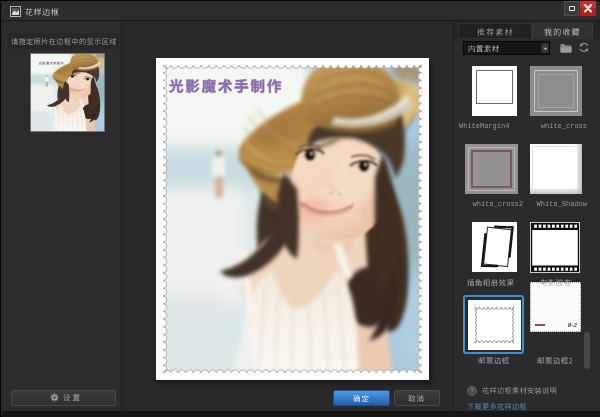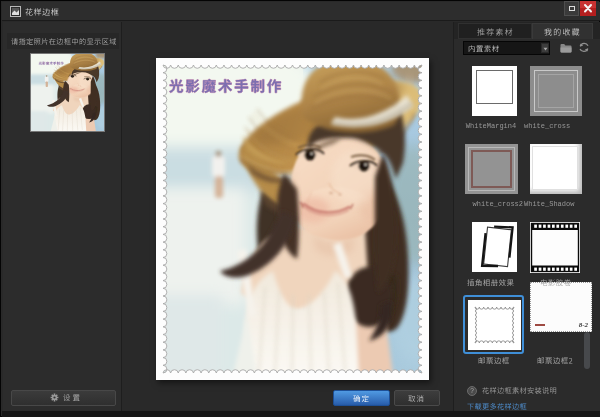--- a/index.html
+++ b/index.html
@@ -440,29 +440,29 @@
       <rect x="35.4" y="45.6" width="2.7" height="3.2" fill="#fff"></rect>
       <rect x="39.8" y="45.6" width="2.7" height="3.2" fill="#fff"></rect>
       <rect x="44.3" y="45.6" width="2.7" height="3.2" fill="#fff"></rect>
       <rect x="2.2" y="8" width="45.6" height="35.5" fill="#fdfdfd"></rect>
     </svg>
     <div style="position:absolute;left:462px;top:293.5px;width:61px;height:59px;border:2px solid #3f8fd8;border-radius:3px"></div>
     <svg style="position:absolute;left:466.5px;top:298.5px" width="53" height="50" viewBox="0 0 53 50">
       <rect width="53" height="50" fill="#fff"></rect>
       <path d="M7.0 7.0 A2.10 2.10 0 0 0 11.33 7.00 A2.10 2.10 0 0 0 15.67 7.00 A2.10 2.10 0 0 0 20.00 7.00 A2.10 2.10 0 0 0 24.33 7.00 A2.10 2.10 0 0 0 28.67 7.00 A2.10 2.10 0 0 0 33.00 7.00 A2.10 2.10 0 0 0 37.33 7.00 A2.10 2.10 0 0 0 41.67 7.00 A2.10 2.10 0 0 0 46.00 7.00 A2.10 2.10 0 0 0 46.00 11.00 A2.10 2.10 0 0 0 46.00 15.00 A2.10 2.10 0 0 0 46.00 19.00 A2.10 2.10 0 0 0 46.00 23.00 A2.10 2.10 0 0 0 46.00 27.00 A2.10 2.10 0 0 0 46.00 31.00 A2.10 2.10 0 0 0 46.00 35.00 A2.10 2.10 0 0 0 46.00 39.00 A2.10 2.10 0 0 0 46.00 43.00 A2.10 2.10 0 0 0 41.67 43.00 A2.10 2.10 0 0 0 37.33 43.00 A2.10 2.10 0 0 0 33.00 43.00 A2.10 2.10 0 0 0 28.67 43.00 A2.10 2.10 0 0 0 24.33 43.00 A2.10 2.10 0 0 0 20.00 43.00 A2.10 2.10 0 0 0 15.67 43.00 A2.10 2.10 0 0 0 11.33 43.00 A2.10 2.10 0 0 0 7.00 43.00 A2.10 2.10 0 0 0 7.00 39.00 A2.10 2.10 0 0 0 7.00 35.00 A2.10 2.10 0 0 0 7.00 31.00 A2.10 2.10 0 0 0 7.00 27.00 A2.10 2.10 0 0 0 7.00 23.00 A2.10 2.10 0 0 0 7.00 19.00 A2.10 2.10 0 0 0 7.00 15.00 A2.10 2.10 0 0 0 7.00 11.00 A2.10 2.10 0 0 0 7.00 7.00 Z" fill="none" stroke="#8f8f8f" stroke-width="0.9"></path>
     </svg>
-    <div style="position:absolute;left:529px;top:281px;width:62px;height:50px;background:#fcfcfc;border:1px dotted #999">
+    <div style="position:absolute;left:529px;top:281px;width:51px;height:50px;background:#fcfcfc;border:1px dotted #999">
       <div style="position:absolute;left:4px;bottom:5px;width:10px;height:2px;background:#9e4a42"></div>
       <div style="position:absolute;right:3px;bottom:2px;font:italic bold 7px 'Liberation Serif',serif;color:#3a3a3a">8-2</div>
     </div>
 
-<div class="abs" style="left:458px;top:120.5px;width:64px;text-align:center;font:7px 'Liberation Mono',monospace;color:#989898;letter-spacing:0">WhiteMargin4</div>
-<div class="abs" style="left:523px;top:120.5px;width:63px;text-align:left;font:7px 'Liberation Mono',monospace;color:#989898">white_cross</div>
+<div class="abs" style="left:458px;top:120.5px;width:64px;text-align:left;font:7px 'Liberation Mono',monospace;color:#989898;letter-spacing:0">WhiteMargin4</div>
+<div class="abs" style="left:523px;top:120.5px;width:63px;text-align:right;font:7px 'Liberation Mono',monospace;color:#989898">white_cross</div>
 <div class="abs" style="left:458px;top:198.5px;width:64px;text-align:right;font:7px 'Liberation Mono',monospace;color:#989898">white_cross2</div>
-<div class="abs" style="left:523px;top:198.5px;width:63px;text-align:left;font:7px 'Liberation Mono',monospace;color:#989898">White_Shadow</div>
+<div class="abs" style="left:523px;top:198.5px;width:63px;text-align:right;font:7px 'Liberation Mono',monospace;color:#989898">White_Shadow</div>
 <svg style="position:absolute;left:466.3px;top:277.0px;overflow:visible" width="47" height="9" viewBox="0 -7.5 47 9">
       <path d="M5.5 -1.8V-1.3H6.4V-0.3H5.2V-4.0H7.1V-4.5H5.2V-5.5C5.8 -5.6 6.3 -5.7 6.7 -5.8L6.5 -6.2C5.6 -6.0 4.2 -5.8 3.0 -5.8C3.1 -5.6 3.1 -5.4 3.2 -5.3C3.6 -5.3 4.2 -5.4 4.7 -5.4V-4.5H2.8V-4.0H4.7V-0.3H3.5V-1.3H4.4V-1.8H3.5V-2.7C3.8 -2.8 4.1 -2.9 4.4 -3.0L4.1 -3.5C3.8 -3.3 3.3 -3.2 3.0 -3.1V0.6H3.5V0.2H6.4V0.6H6.9V-3.2H5.5V-2.8H6.4V-1.8ZM1.2 -6.3V-4.8H0.4V-4.3H1.2V-2.6L0.3 -2.3L0.4 -1.8L1.2 -2.0V-0.1C1.2 0.0 1.2 0.1 1.1 0.1C1.0 0.1 0.8 0.1 0.5 0.1C0.6 0.2 0.7 0.4 0.7 0.6C1.1 0.6 1.3 0.6 1.5 0.5C1.7 0.4 1.7 0.2 1.7 -0.1V-2.2L2.6 -2.4L2.5 -2.9L1.7 -2.7V-4.3H2.5V-4.8H1.7V-6.3Z M9.9 -4.0H11.5V-3.1H9.9ZM9.9 -4.6H9.9C10.1 -4.8 10.3 -5.1 10.5 -5.3H12.6C12.4 -5.1 12.2 -4.8 12.0 -4.6ZM13.9 -4.0V-3.1H12.1V-4.0ZM10.4 -6.3C10.1 -5.6 9.3 -4.6 8.3 -4.0C8.5 -3.9 8.6 -3.7 8.7 -3.6C9.0 -3.7 9.1 -3.9 9.3 -4.0V-2.7C9.3 -1.8 9.2 -0.6 8.4 0.3C8.5 0.3 8.7 0.5 8.8 0.7C9.3 0.2 9.6 -0.5 9.7 -1.1H11.5V0.4H12.1V-1.1H13.9V-0.1C13.9 -0.0 13.8 0.0 13.7 0.0C13.6 0.0 13.1 0.0 12.7 0.0C12.7 0.2 12.8 0.4 12.9 0.6C13.5 0.6 13.9 0.6 14.1 0.5C14.4 0.4 14.5 0.2 14.5 -0.1V-4.6H12.7C12.9 -4.9 13.2 -5.2 13.4 -5.6L13.0 -5.8L12.9 -5.8H10.8L11.1 -6.2ZM9.9 -2.6H11.5V-1.6H9.8C9.9 -2.0 9.9 -2.3 9.9 -2.6ZM13.9 -2.6V-1.6H12.1V-2.6Z M19.9 -3.6H22.2V-2.2H19.9ZM19.9 -4.1V-5.3H22.2V-4.1ZM19.9 -1.7H22.2V-0.4H19.9ZM19.3 -5.9V0.5H19.9V0.1H22.2V0.5H22.7V-5.9ZM17.4 -6.3V-4.7H16.2V-4.2H17.3C17.1 -3.1 16.5 -1.9 16.0 -1.3C16.1 -1.2 16.2 -1.0 16.3 -0.8C16.7 -1.3 17.1 -2.2 17.4 -3.0V0.6H18.0V-2.8C18.2 -2.5 18.6 -2.0 18.7 -1.8L19.1 -2.2C18.9 -2.4 18.2 -3.2 18.0 -3.5V-4.2H19.0V-4.7H18.0V-6.3Z M27.8 -5.8V-3.5V-3.3H27.0V-5.8H24.9V-3.5V-3.3H24.0V-2.8H24.8C24.8 -1.8 24.6 -0.6 24.0 0.2C24.1 0.3 24.3 0.5 24.4 0.6C25.1 -0.3 25.3 -1.6 25.4 -2.8H26.5V-0.1C26.5 0.0 26.4 0.0 26.3 0.0C26.2 0.0 25.9 0.0 25.5 0.0C25.6 0.2 25.6 0.4 25.7 0.5C26.2 0.5 26.5 0.5 26.7 0.4C26.9 0.4 27.0 0.2 27.0 -0.1V-2.8H27.8C27.7 -1.8 27.6 -0.6 27.0 0.2C27.1 0.3 27.4 0.5 27.4 0.6C28.1 -0.3 28.3 -1.7 28.3 -2.8H29.5V-0.1C29.5 0.0 29.5 0.1 29.4 0.1C29.3 0.1 28.9 0.1 28.5 0.1C28.6 0.2 28.7 0.4 28.7 0.6C29.3 0.6 29.6 0.6 29.8 0.5C30.0 0.4 30.1 0.2 30.1 -0.1V-2.8H30.9V-3.3H30.1V-5.8ZM25.4 -5.3H26.5V-3.3H25.4V-3.5ZM28.3 -3.3V-3.5V-5.3H29.5V-3.3Z M32.9 -4.5C32.6 -3.9 32.3 -3.3 31.9 -2.9C32.0 -2.8 32.2 -2.6 32.3 -2.5C32.6 -3.0 33.1 -3.7 33.4 -4.4ZM34.1 -4.3C34.4 -3.9 34.8 -3.3 34.9 -3.0L35.4 -3.2C35.2 -3.6 34.9 -4.1 34.5 -4.5ZM33.1 -6.1C33.3 -5.8 33.5 -5.5 33.6 -5.2H32.0V-4.7H35.4V-5.2H33.7L34.2 -5.4C34.1 -5.6 33.8 -6.0 33.6 -6.3ZM32.6 -2.7C32.9 -2.4 33.2 -2.1 33.5 -1.7C33.1 -1.0 32.6 -0.4 31.9 0.0C32.0 0.1 32.2 0.3 32.3 0.4C32.9 -0.0 33.5 -0.6 33.9 -1.3C34.2 -0.9 34.5 -0.5 34.7 -0.2L35.1 -0.5C34.9 -0.9 34.6 -1.3 34.2 -1.8C34.4 -2.2 34.6 -2.7 34.7 -3.2L34.2 -3.3C34.1 -2.9 34.0 -2.6 33.8 -2.2C33.6 -2.5 33.3 -2.8 33.1 -3.0ZM36.5 -4.4H37.8C37.6 -3.4 37.4 -2.5 37.0 -1.8C36.7 -2.5 36.5 -3.1 36.3 -3.9ZM36.4 -6.3C36.2 -5.0 35.8 -3.7 35.2 -2.9C35.4 -2.8 35.5 -2.6 35.6 -2.4C35.8 -2.7 35.9 -2.9 36.0 -3.1C36.2 -2.5 36.4 -1.9 36.7 -1.3C36.3 -0.7 35.7 -0.2 34.9 0.2C35.0 0.3 35.2 0.5 35.3 0.6C36.0 0.2 36.6 -0.2 37.0 -0.8C37.4 -0.2 37.9 0.3 38.5 0.6C38.5 0.4 38.7 0.2 38.9 0.1C38.2 -0.2 37.8 -0.7 37.3 -1.3C37.8 -2.1 38.1 -3.1 38.3 -4.4H38.8V-4.9H36.7C36.8 -5.3 36.9 -5.8 37.0 -6.2Z M40.7 -5.9V-3.0H43.0V-2.3H40.0V-1.8H42.5C41.8 -1.1 40.8 -0.4 39.8 -0.1C39.9 0.0 40.1 0.2 40.2 0.4C41.1 -0.0 42.2 -0.7 43.0 -1.6V0.6H43.5V-1.6C44.3 -0.8 45.4 -0.1 46.4 0.3C46.4 0.2 46.6 -0.0 46.7 -0.2C45.8 -0.5 44.7 -1.1 44.0 -1.8H46.5V-2.3H43.5V-3.0H45.9V-5.9ZM41.3 -4.2H43.0V-3.4H41.3ZM43.5 -4.2H45.3V-3.4H43.5ZM41.3 -5.5H43.0V-4.7H41.3ZM43.5 -5.5H45.3V-4.7H43.5Z" fill="#a8a8a8" opacity="1.0"></path>
     </svg>
 <svg style="position:absolute;left:538.7px;top:277.0px;overflow:visible" width="32" height="9" viewBox="0 -7.5 32 9">
       <path d="M3.4 -3.1V-2.0H1.5V-3.1ZM4.0 -3.1H5.9V-2.0H4.0ZM3.4 -3.6H1.5V-4.7H3.4ZM4.0 -3.6V-4.7H5.9V-3.6ZM0.9 -5.2V-1.0H1.5V-1.4H3.4V-0.6C3.4 0.2 3.6 0.5 4.5 0.5C4.7 0.5 5.9 0.5 6.1 0.5C6.9 0.5 7.1 0.1 7.2 -1.1C7.0 -1.1 6.8 -1.2 6.7 -1.3C6.6 -0.3 6.5 -0.1 6.1 -0.1C5.8 -0.1 4.7 -0.1 4.5 -0.1C4.1 -0.1 4.0 -0.2 4.0 -0.6V-1.4H6.5V-5.2H4.0V-6.3H3.4V-5.2Z M14.2 -6.1C13.8 -5.5 13.0 -4.9 12.3 -4.5C12.5 -4.4 12.7 -4.3 12.7 -4.2C13.4 -4.6 14.2 -5.2 14.7 -5.9ZM14.4 -4.1C14.0 -3.5 13.1 -2.8 12.3 -2.4C12.5 -2.3 12.6 -2.2 12.7 -2.0C13.5 -2.5 14.4 -3.2 15.0 -3.9ZM14.6 -1.9C14.1 -1.1 13.1 -0.3 12.1 0.1C12.3 0.2 12.4 0.4 12.5 0.6C13.5 0.0 14.5 -0.8 15.1 -1.8ZM9.3 -2.3H11.5V-1.6H9.3ZM11.0 -0.9C11.3 -0.5 11.6 -0.1 11.7 0.2L12.1 0.0C12.0 -0.3 11.7 -0.7 11.4 -1.1ZM9.2 -4.8H11.5V-4.4H9.2ZM9.2 -5.7H11.5V-5.2H9.2ZM8.7 -6.0V-4.0H12.1V-6.0ZM9.1 -1.1C8.9 -0.7 8.6 -0.3 8.3 0.0C8.4 0.1 8.6 0.2 8.7 0.3C9.0 0.0 9.3 -0.5 9.5 -0.9ZM9.9 -3.9C10.0 -3.8 10.0 -3.6 10.1 -3.5H8.3V-3.1H12.3V-3.5H10.7C10.6 -3.7 10.5 -3.8 10.4 -4.0ZM8.8 -2.7V-1.2H10.1V0.0C10.1 0.1 10.1 0.1 10.0 0.1C9.9 0.1 9.6 0.1 9.3 0.1C9.4 0.2 9.5 0.4 9.5 0.6C9.9 0.6 10.2 0.6 10.4 0.5C10.6 0.4 10.6 0.3 10.6 0.0V-1.2H12.0V-2.7Z M19.8 -4.5C19.5 -4.0 19.1 -3.3 18.6 -2.9C18.7 -2.8 18.9 -2.7 19.0 -2.6C19.5 -3.0 20.0 -3.7 20.3 -4.3ZM21.3 -4.2C21.8 -3.7 22.3 -3.1 22.6 -2.6L23.0 -2.9C22.7 -3.4 22.2 -4.0 21.7 -4.5ZM16.6 -5.9V-3.3C16.6 -2.2 16.5 -0.7 16.0 0.4C16.2 0.4 16.4 0.6 16.5 0.6C16.8 -0.1 17.0 -1.0 17.0 -1.9H18.0V-0.1C18.0 0.0 18.0 0.0 17.9 0.0C17.8 0.0 17.6 0.0 17.3 0.0C17.4 0.2 17.5 0.4 17.5 0.5C17.9 0.5 18.1 0.5 18.3 0.4C18.5 0.4 18.5 0.2 18.5 -0.1V-5.9ZM17.1 -5.4H18.0V-4.2H17.1ZM17.1 -3.7H18.0V-2.4H17.1C17.1 -2.7 17.1 -3.0 17.1 -3.3ZM20.3 -6.1C20.5 -5.9 20.7 -5.5 20.8 -5.2H18.9V-4.7H22.8V-5.2H20.8L21.4 -5.4C21.2 -5.7 21.0 -6.1 20.8 -6.3ZM21.6 -3.1C21.4 -2.5 21.2 -1.9 20.8 -1.5C20.4 -1.9 20.1 -2.5 19.9 -3.1L19.4 -3.0C19.6 -2.3 20.0 -1.6 20.4 -1.1C19.9 -0.5 19.3 -0.1 18.5 0.2C18.6 0.3 18.8 0.5 18.9 0.6C19.6 0.3 20.3 -0.1 20.8 -0.6C21.3 -0.1 21.9 0.3 22.6 0.6C22.7 0.4 22.9 0.2 23.0 0.1C22.3 -0.1 21.7 -0.5 21.1 -1.1C21.6 -1.6 21.9 -2.3 22.1 -3.0Z M26.0 -2.4H25.8C26.1 -2.7 26.3 -2.9 26.6 -3.2H28.3C28.5 -2.9 28.7 -2.7 29.0 -2.4ZM29.2 -6.1C29.0 -5.8 28.7 -5.3 28.5 -5.0H27.6C27.7 -5.4 27.8 -5.8 27.9 -6.3L27.3 -6.3C27.3 -5.9 27.1 -5.5 27.0 -5.0H26.0L26.4 -5.2C26.3 -5.5 26.0 -5.9 25.7 -6.1L25.3 -5.9C25.5 -5.6 25.8 -5.3 25.9 -5.0H24.6V-4.5H26.8C26.6 -4.2 26.4 -4.0 26.3 -3.7H24.2V-3.2H25.8C25.3 -2.7 24.7 -2.3 24.0 -1.9C24.1 -1.8 24.2 -1.6 24.3 -1.5C24.8 -1.7 25.2 -2.0 25.6 -2.3V-0.3C25.6 0.3 25.9 0.5 26.9 0.5C27.1 0.5 28.7 0.5 29.0 0.5C29.8 0.5 30.0 0.3 30.1 -0.7C29.9 -0.8 29.7 -0.8 29.5 -0.9C29.5 -0.1 29.4 -0.0 28.9 -0.0C28.6 -0.0 27.1 -0.0 26.9 -0.0C26.3 -0.0 26.2 -0.1 26.2 -0.3V-1.9H28.4C28.4 -1.5 28.3 -1.2 28.3 -1.2C28.2 -1.1 28.1 -1.1 28.0 -1.1C27.9 -1.1 27.5 -1.1 27.1 -1.1C27.2 -1.0 27.3 -0.8 27.3 -0.7C27.7 -0.7 28.1 -0.7 28.3 -0.7C28.5 -0.7 28.6 -0.7 28.7 -0.9C28.9 -1.0 28.9 -1.4 29.0 -2.2L29.0 -2.4C29.5 -2.0 30.1 -1.7 30.6 -1.5C30.7 -1.6 30.9 -1.8 31.0 -1.9C30.2 -2.2 29.4 -2.6 28.9 -3.2H30.8V-3.7H26.9C27.1 -4.0 27.2 -4.2 27.4 -4.5H30.2V-5.0H29.1C29.3 -5.3 29.5 -5.6 29.7 -5.9Z" fill="#a8a8a8" opacity="1.0"></path>
     </svg>
 <svg style="position:absolute;left:476.7px;top:355.0px;overflow:visible" width="32" height="9" viewBox="0 -7.5 32 9">
       <path d="M1.1 -2.6H2.1V-0.9H1.1ZM1.1 -3.1V-4.7H2.1V-3.1ZM3.4 -2.6V-0.9H2.5V-2.6ZM3.4 -3.1H2.5V-4.7H3.4ZM2.0 -6.3V-5.2H0.6V0.1H1.1V-0.4H3.4V0.0H4.0V-5.2H2.6V-6.3ZM4.7 -5.9V0.6H5.2V-5.4H6.4C6.2 -4.8 5.9 -4.0 5.6 -3.4C6.3 -2.7 6.5 -2.1 6.5 -1.7C6.5 -1.4 6.5 -1.2 6.3 -1.1C6.2 -1.0 6.1 -1.0 6.0 -1.0C5.8 -1.0 5.6 -1.0 5.4 -1.0C5.5 -0.8 5.5 -0.6 5.5 -0.5C5.8 -0.5 6.0 -0.5 6.2 -0.5C6.4 -0.5 6.5 -0.5 6.7 -0.6C6.9 -0.8 7.0 -1.2 7.0 -1.6C7.0 -2.1 6.9 -2.7 6.2 -3.4C6.5 -4.1 6.8 -5.0 7.1 -5.7L6.7 -5.9L6.6 -5.9Z M12.7 -0.8C13.4 -0.4 14.2 0.1 14.5 0.4L15.0 0.1C14.6 -0.3 13.8 -0.8 13.2 -1.1ZM9.2 -2.7V-2.3H14.1V-2.7ZM9.9 -1.1C9.5 -0.6 8.9 -0.2 8.2 0.1C8.4 0.2 8.6 0.4 8.7 0.5C9.3 0.1 10.0 -0.4 10.5 -0.9ZM8.3 -1.8V-1.3H11.4V-0.0C11.4 0.1 11.3 0.1 11.2 0.1C11.1 0.1 10.8 0.1 10.4 0.1C10.4 0.2 10.5 0.5 10.5 0.6C11.1 0.6 11.4 0.6 11.7 0.5C11.9 0.4 11.9 0.3 11.9 0.0V-1.3H15.0V-1.8ZM8.8 -5.0V-3.2H14.5V-5.0H12.7V-5.5H14.9V-6.0H8.4V-5.5H10.5V-5.0ZM11.0 -5.5H12.2V-5.0H11.0ZM9.4 -4.5H10.5V-3.7H9.4ZM11.0 -4.5H12.2V-3.7H11.0ZM12.7 -4.5H14.0V-3.7H12.7Z M16.4 -5.9C16.8 -5.5 17.3 -4.9 17.6 -4.6L18.0 -5.0C17.8 -5.3 17.3 -5.8 16.9 -6.2ZM19.9 -6.2C19.9 -5.8 19.9 -5.4 19.9 -5.0H18.4V-4.4H19.9C19.7 -3.0 19.4 -1.8 18.1 -1.1C18.3 -1.0 18.5 -0.8 18.6 -0.6C19.9 -1.5 20.3 -2.8 20.5 -4.4H22.1C22.0 -2.3 21.9 -1.5 21.7 -1.3C21.7 -1.2 21.6 -1.2 21.4 -1.2C21.3 -1.2 20.8 -1.2 20.4 -1.2C20.5 -1.1 20.6 -0.8 20.6 -0.7C21.0 -0.6 21.4 -0.6 21.7 -0.6C21.9 -0.7 22.1 -0.7 22.2 -0.9C22.5 -1.2 22.6 -2.1 22.7 -4.7C22.7 -4.8 22.7 -5.0 22.7 -5.0H20.5C20.5 -5.4 20.5 -5.8 20.5 -6.2ZM17.7 -3.8H16.1V-3.2H17.1V-0.9C16.8 -0.7 16.4 -0.4 16.0 0.1L16.4 0.6C16.8 0.1 17.1 -0.4 17.4 -0.4C17.5 -0.4 17.8 -0.1 18.1 0.1C18.6 0.4 19.3 0.5 20.2 0.5C21.0 0.5 22.4 0.5 22.9 0.4C22.9 0.3 23.0 -0.0 23.1 -0.2C22.3 -0.1 21.2 -0.0 20.3 -0.0C19.4 -0.0 18.7 -0.1 18.2 -0.4C18.0 -0.6 17.8 -0.7 17.7 -0.8Z M30.8 -5.9H26.7V0.2H30.9V-0.3H27.2V-5.3H30.8ZM27.5 -1.5V-1.0H30.7V-1.5H29.3V-2.7H30.5V-3.1H29.3V-4.2H30.6V-4.7H27.5V-4.2H28.8V-3.1H27.7V-2.7H28.8V-1.5ZM25.1 -6.3V-4.7H24.0V-4.2H25.1C24.8 -3.2 24.4 -2.1 23.9 -1.5C24.0 -1.4 24.1 -1.1 24.2 -1.0C24.5 -1.4 24.9 -2.2 25.1 -3.0V0.6H25.6V-3.3C25.9 -3.0 26.2 -2.6 26.3 -2.3L26.6 -2.8C26.5 -3.0 25.9 -3.7 25.6 -4.0V-4.2H26.5V-4.7H25.6V-6.3Z" fill="#a8a8a8" opacity="1.0"></path>
     </svg>
 <svg style="position:absolute;left:536.4px;top:355.0px;overflow:visible" width="36" height="9" viewBox="0 -7.5 36 9">

